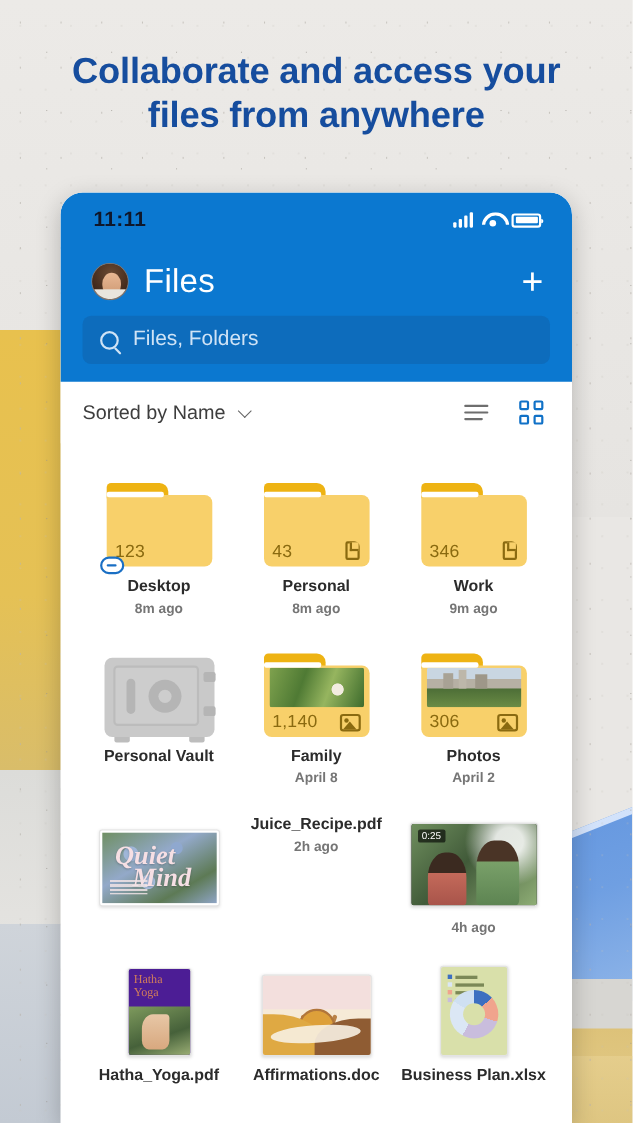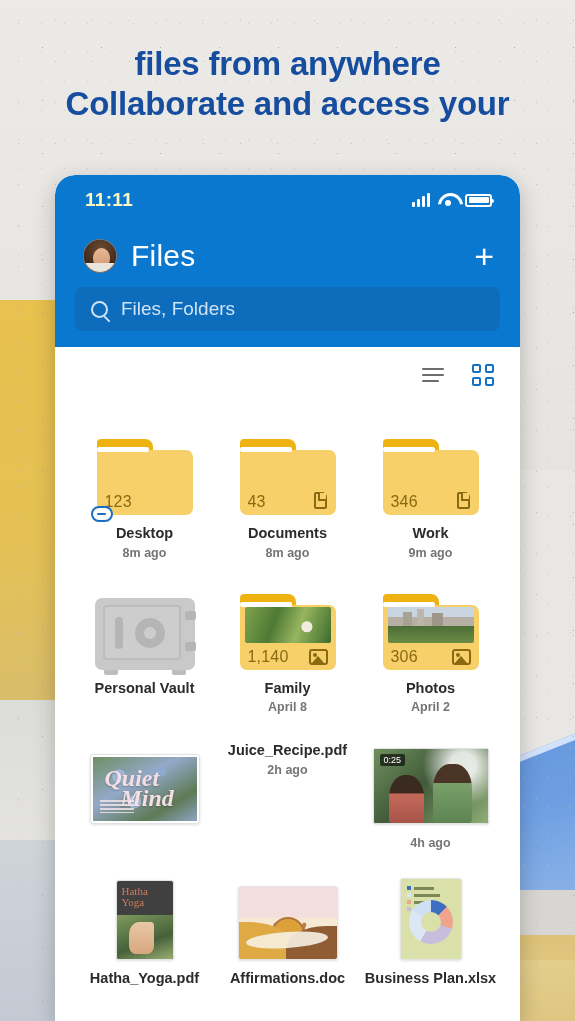--- a/index.html
+++ b/index.html
@@ -84,21 +84,21 @@
 
   
   .phone-header {
     background:#0b78d0; padding:0; border-radius:20px 20px 0 0;
     height:172px; position:relative;
   }
   .statusbar {
     height:50px; display:flex; align-items:center; justify-content:space-between;
     padding:0 28px 0 30px;
   }
-  .clock { color:#fef9c3; font-size:19px; font-weight:bold; letter-spacing:.3px; }
+  .clock { color:#0f172a; font-size:19px; font-weight:bold; letter-spacing:.3px; }
   .status-icons { display:flex; align-items:center; gap:8px; }
   .sig { display:flex; align-items:flex-end; gap:2px; height:14px; }
   .sig i { display:block; width:3px; background:#fff; border-radius:1px; }
   .sig i:nth-child(1){height:5px}.sig i:nth-child(2){height:8px}
   .sig i:nth-child(3){height:11px}.sig i:nth-child(4){height:14px}
   .wifi { width:19px; height:14px; position:relative; }
   .wifi::before{content:"";position:absolute;left:0;top:0;width:19px;height:19px;
     border:3px solid #fff;border-radius:50%;clip-path:polygon(0 0,100% 0,100% 45%,0 45%);}
   .wifi::after{content:"";position:absolute;left:6.5px;top:7px;width:6px;height:6px;
     background:#fff;border-radius:50%;}
@@ -248,21 +248,21 @@
   .t-video .img{position:absolute;inset:0;background:
     radial-gradient(circle at 78% 22%,rgba(255,255,255,.85) 0 12%,rgba(255,255,255,0) 38%),
     linear-gradient(135deg,#6f8f5e 0%,#415a39 45%,#8fae76 100%);}
   .t-video .k1{position:absolute;left:14%;top:35%;width:30%;height:65%;border-radius:46% 46% 8% 8%;
     background:linear-gradient(180deg,#3b2a20 0 38%,#c46a5a 39%,#a8544a 100%);}
   .t-video .k2{position:absolute;left:52%;top:20%;width:34%;height:80%;border-radius:42% 42% 8% 8%;
     background:linear-gradient(180deg,#4a3426 0 32%,#79a069 33%,#5d8452 100%);}
   .t-video .dur{position:absolute;left:6px;top:5px;background:rgba(0,0,0,.62);color:#fff;
     font-size:9px;padding:1px 4px;border-radius:2px;}
 
-  .t-hatha { width:58px; height:80px; background:#404040; }
+  .t-hatha { width:58px; height:80px; background:#4c1d95; }
   .t-hatha .img{position:absolute;left:0;bottom:0;width:100%;height:56%;
     background:linear-gradient(160deg,#7e9a5d,#46613a 60%,#9aad74);}
   .t-hatha .person{position:absolute;left:22%;bottom:6%;width:45%;height:42%;
     background:linear-gradient(180deg,#e7c7a6,#d8a87f);border-radius:40% 12% 25% 25%;}
   .t-hatha .ttl{position:absolute;left:5px;top:5px;color:#cf7b5c;font-size:11px;
     font-family:"Liberation Serif",serif;line-height:1.02;}
 
   .t-affirm { width:100px; height:74px; background:#f7efe2; }
   .t-affirm .sky{position:absolute;inset:0;background:linear-gradient(180deg,#f3dfdd 0 42%,#f6ead7 43%);}
   .t-affirm .ray{position:absolute;left:50%;top:46%;width:4px;height:44px;background:#b98248;
@@ -300,22 +300,22 @@
   <div class="bg-gray-low"></div>
   <div class="bg-blue-right"></div>
   <div class="bg-blue-line"></div>
   <div class="bg-right-gray"></div>
   <div class="bg-right-tan"></div>
   <div class="bg-right-tan2"></div>
   <div class="bg-speck"></div>
 </div>
 
 <div class="headline">
+  <div>Collaborate and access your</div>
   <div>files from anywhere</div>
-  <div>Collaborate and access your</div>
 </div>
 
 <div class="phone">
 
   <div class="phone-header">
 
     <div class="statusbar">
       <div class="clock">11:11</div>
       <div class="status-icons">
         <div class="sig">
@@ -341,20 +341,24 @@
 
     <div class="searchwrap">
       <div class="searchbar">
         <span class="search-ico"></span>
         <span class="search-ph">Files, Folders</span>
       </div>
     </div>
   </div>
 
   <div class="sortrow">
+    <div>
+      <span class="sortlabel">Sorted by Name</span>
+      <span class="chev"></span>
+    </div>
     <div class="viewicons">
       <div class="listicon">
           <i></i>
           <i></i>
           <i></i>
         </div>
       <div class="gridicon">
           <i></i>
           <i></i>
           <i></i>
@@ -383,21 +387,21 @@
     <div class="cell">
       <div class="thumbbox">
         <div class="folder">
           <div class="tab"></div>
             <div class="body"></div>
           <span class="cnt">43</span>
           <span class="badge-doc"></span>
         </div>
       </div>
       <div class="cap">
-        <div class="nm">Documents</div>
+        <div class="nm">Personal</div>
         <div class="dt">8m ago</div>
       </div>
     </div>
 
     <div class="cell">
       <div class="thumbbox">
         <div class="folder">
           <div class="tab"></div>
             <div class="body"></div>
           <span class="cnt">346</span>

